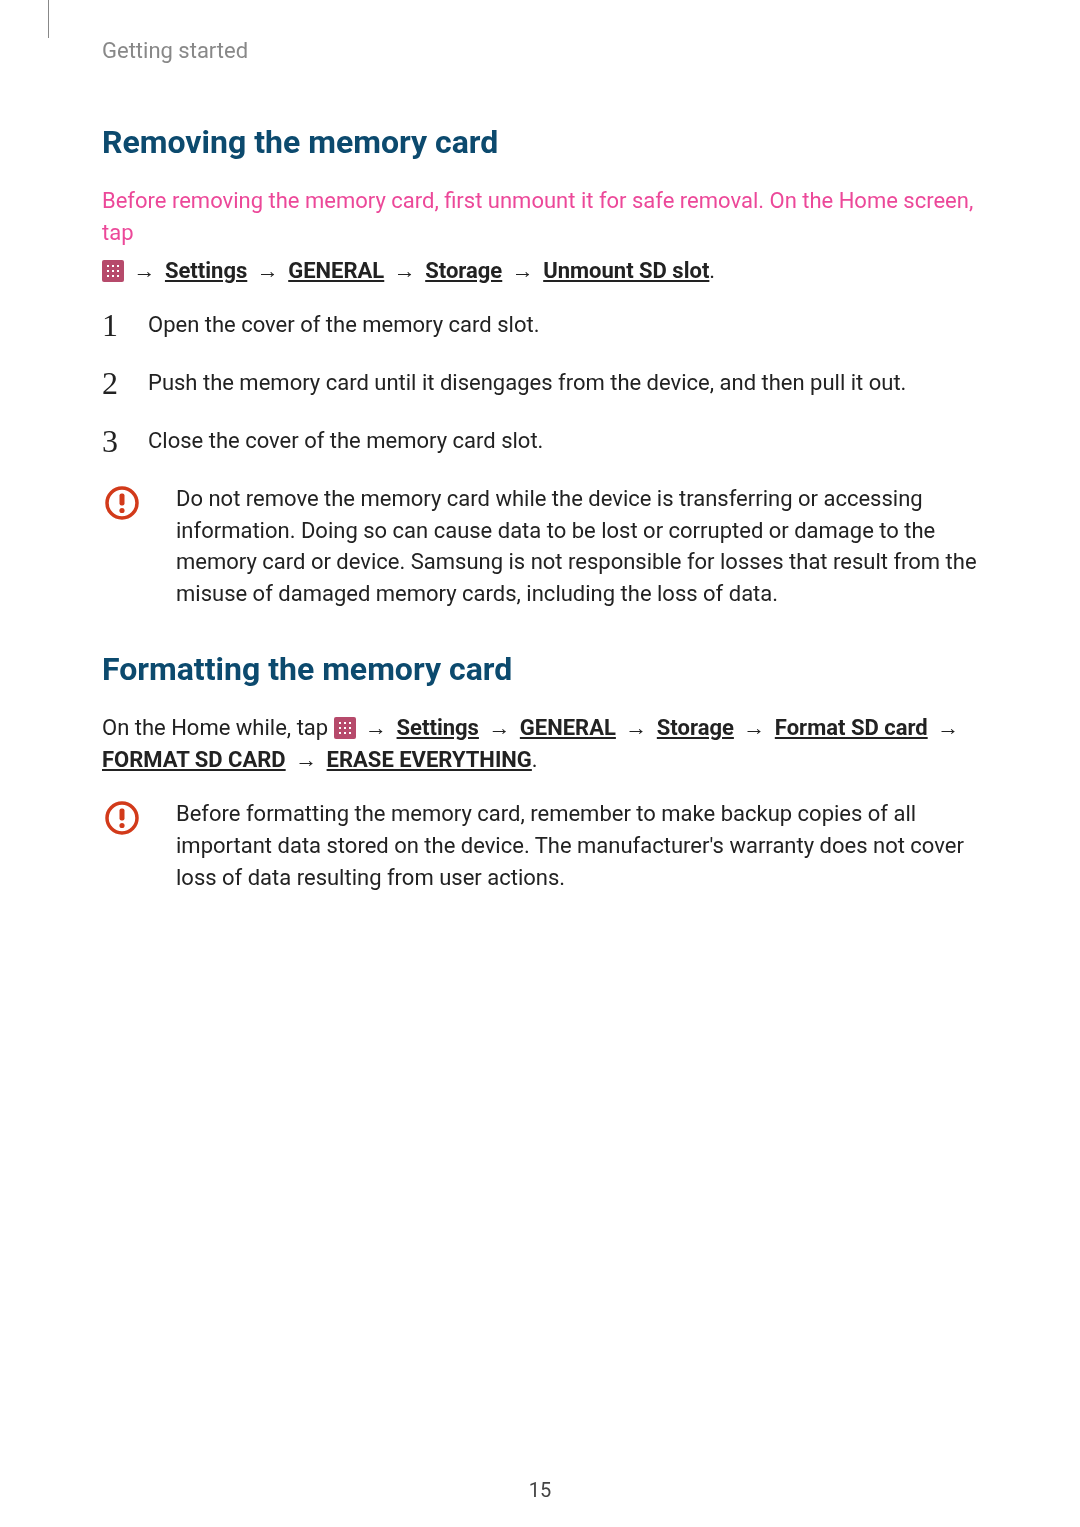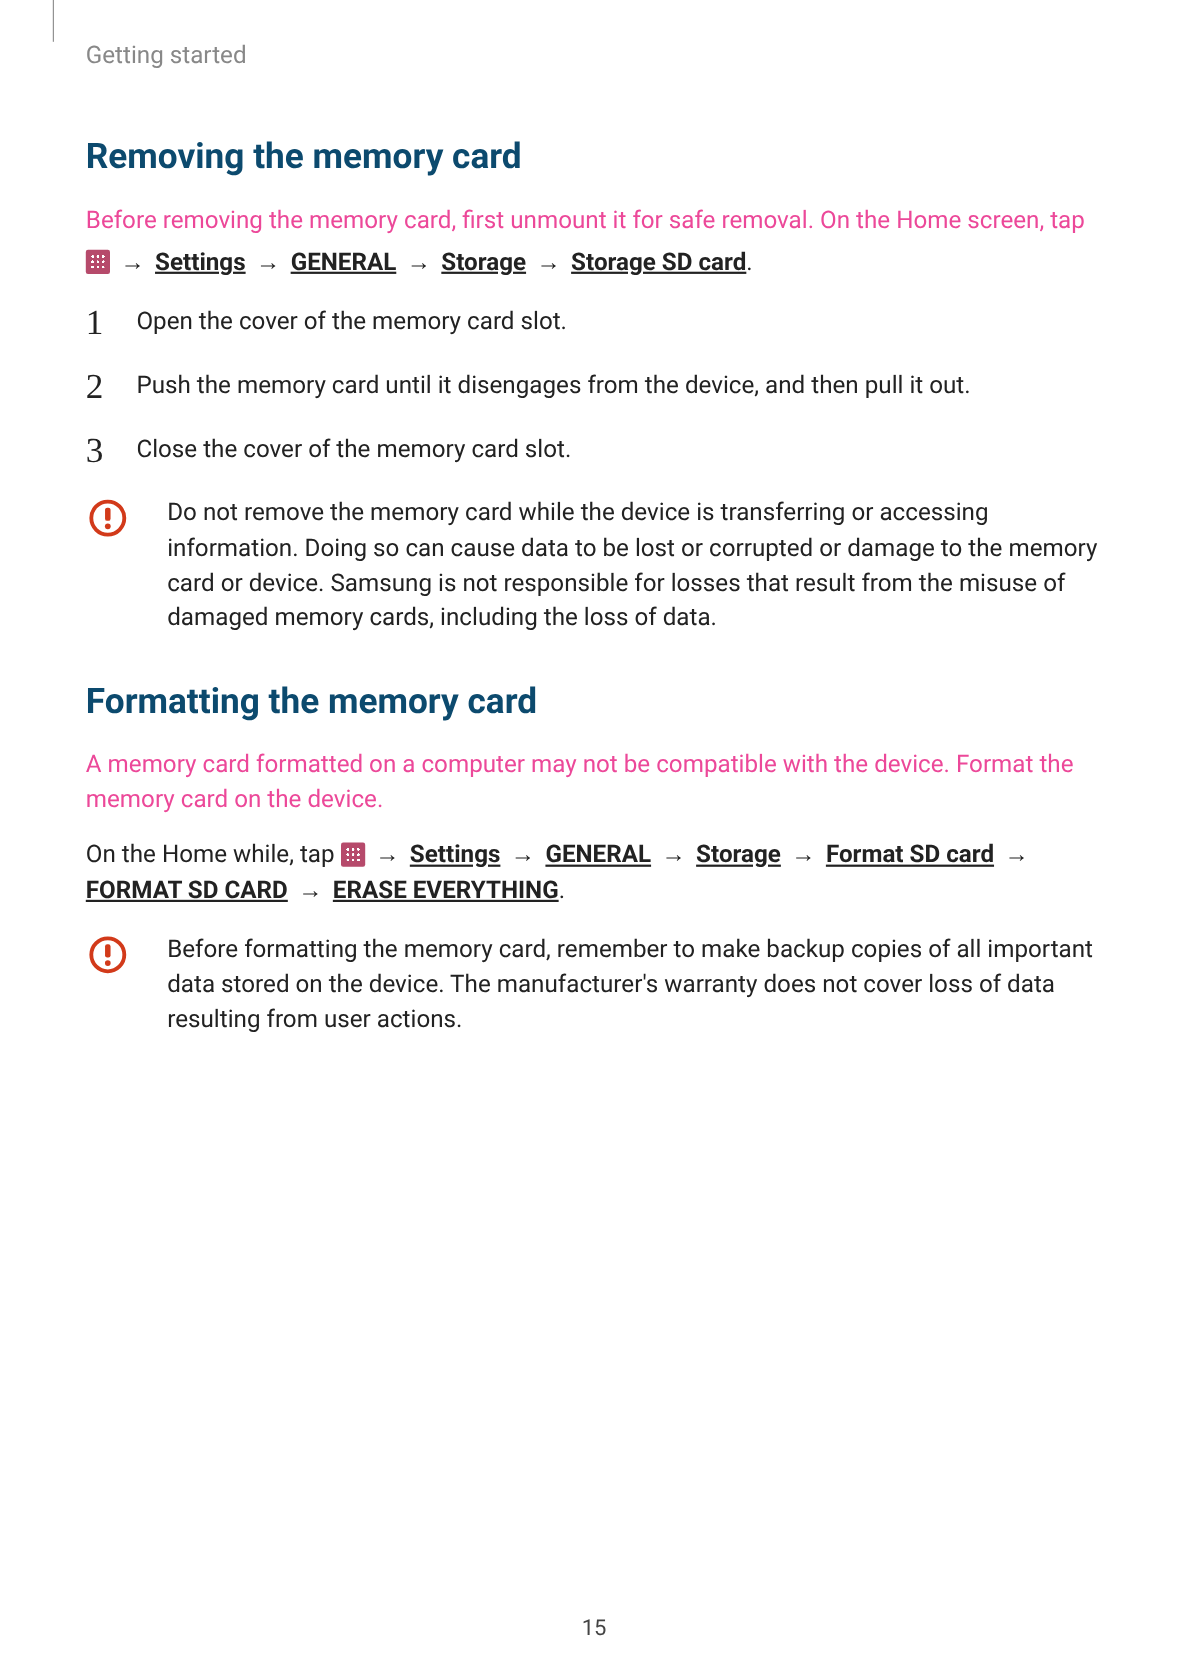--- a/index.html
+++ b/index.html
@@ -6,20 +6,21 @@
   body {
     width: 1080px;
     height: 1527px;
     background: #fff;
     font-family: -apple-system, "Segoe UI", Roboto, Helvetica, Arial, sans-serif;
     color: #222;
     position: relative;
   }
   .page {
     padding: 32px 78px 0 78px;
+    margin-left: 24px;
   }
   .header-rule {
     border-left: 1.5px solid #888;
     height: 38px;
     position: absolute;
     left: 48px;
     top: 0;
   }
   .header {
     color: #888;
@@ -103,21 +104,21 @@
     justify-content:center;
     padding-top:2px;
   }
   .callout p {
     font-size: 22px;
     line-height: 1.45;
   }
   .section2 { margin-top: 34px; }
   .page-num {
     position: absolute;
-    bottom: 36px;
+    bottom: 25px;
     left: 0; right: 0;
     text-align: center;
     font-size: 20px;
     color: #444;
   }
   .inline-icon-wrap { white-space: nowrap; }
 </style>
 </head>
 <body>
 
@@ -134,21 +135,21 @@
   </p>
   <p class="nav-path">
     <span class="inline-icon-wrap"><span class="apps-icon"></span></span>
     <span class="arrow">→</span>
     <b>Settings</b>
     <span class="arrow">→</span>
     <b>GENERAL</b>
     <span class="arrow">→</span>
     <b>Storage</b>
     <span class="arrow">→</span>
-    <b>Storage SD card</b>.
+    <b>Unmount SD slot</b>.
   </p>
 
   <ol class="steps">
     <li>
         <span>Open the cover of the memory card slot.</span>
       </li>
     <li>
         <span>Push the memory card until it disengages from the device, and then pull it out.</span>
       </li>
     <li>
@@ -163,21 +164,20 @@
         <rect x="15.5" y="8.5" width="5" height="12" rx="2" fill="#d23a1a"></rect>
         <circle cx="18" cy="25.5" r="2.6" fill="#d23a1a"></circle>
       </svg>
     </div>
     <p>Do not remove the memory card while the device is transferring or accessing information. Doing so can cause data to be lost or corrupted or damage to the memory card or device. Samsung is not responsible for losses that result from the misuse of damaged memory cards, including the loss of data.</p>
   </div>
 
   <div class="section2">
     <h2 class="section-title">Formatting the memory card</h2>
 
-    <p class="body-text" style="margin-bottom:18px;">A memory card formatted on a computer may not be compatible with the device. Format the memory card on the device.</p>
 
     <p class="nav-path">
       <span>On the Home while, tap </span>
       <span class="inline-icon-wrap"><span class="apps-icon"></span></span>
       <span class="arrow">→</span>
       <b>Settings</b>
       <span class="arrow">→</span>
       <b>GENERAL</b>
       <span class="arrow">→</span>
       <b>Storage</b>

